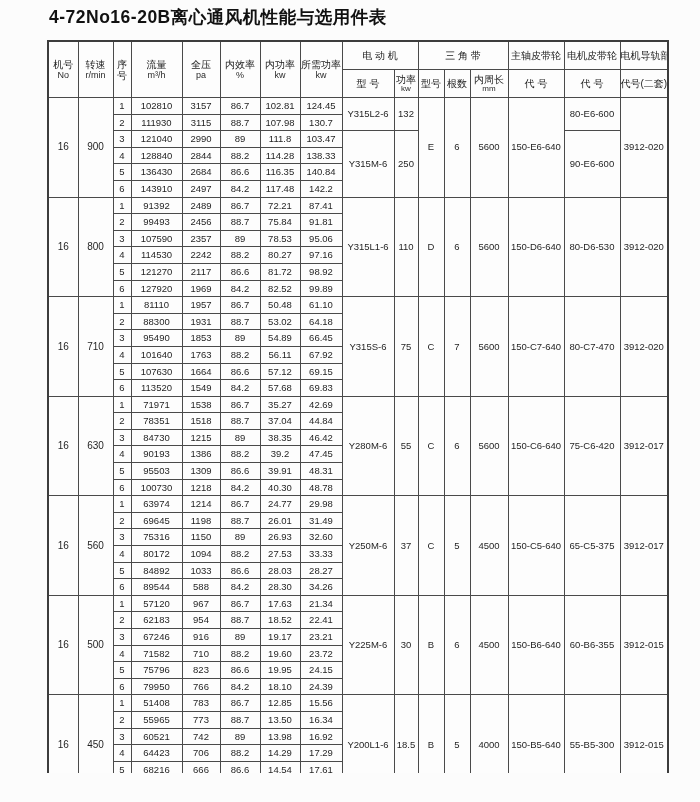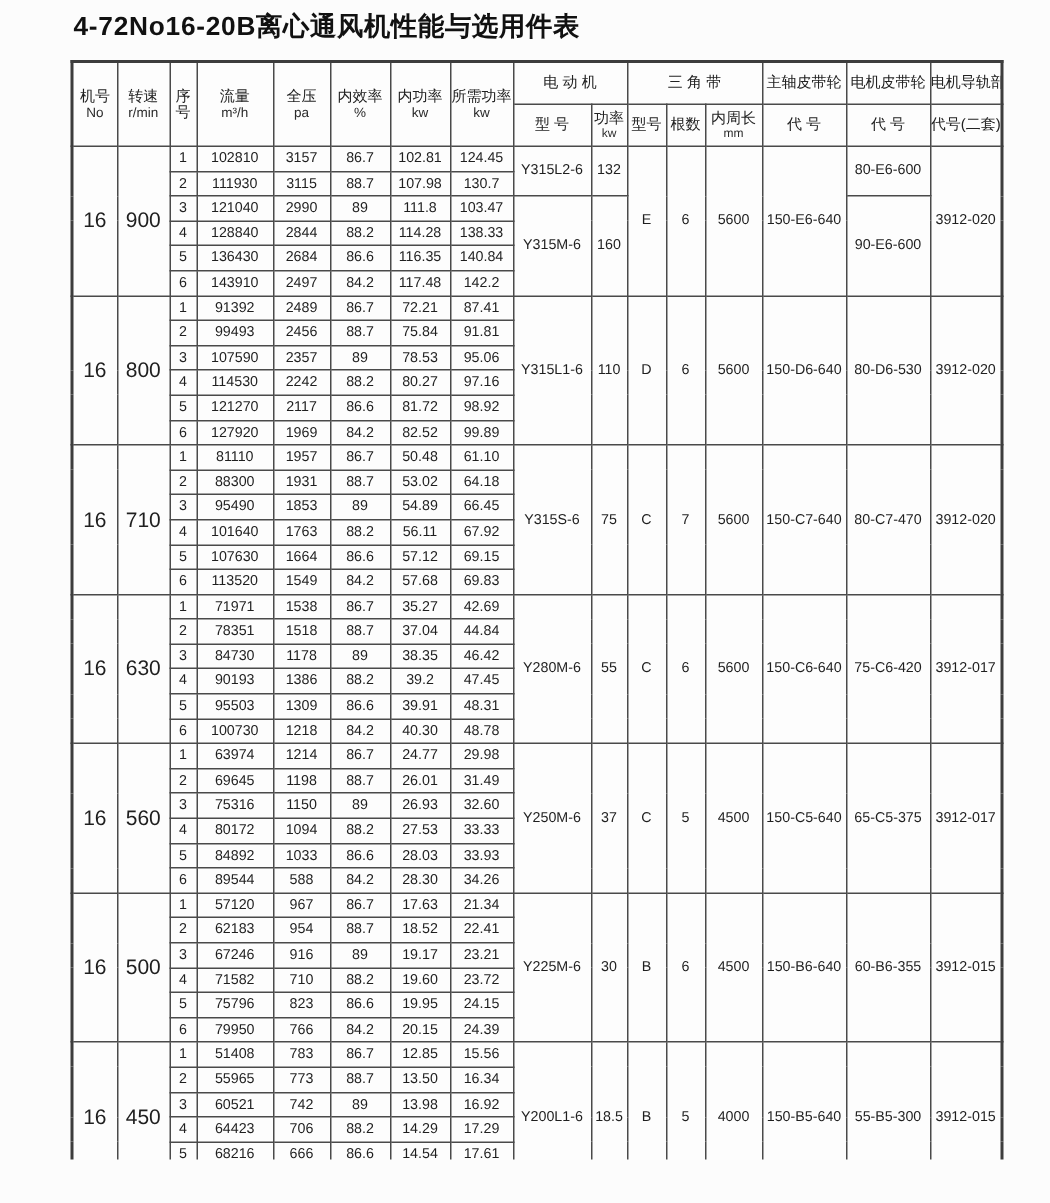--- a/index.html
+++ b/index.html
@@ -29,21 +29,21 @@
     padding:0; margin:0;
     text-align:center; vertical-align:middle;
     font-weight:normal;
     overflow:hidden; white-space:nowrap;
   }
   table.spec { border:2px solid #3d3d3d; }
   thead th { height:27px; font-size:10px; line-height:11px; color:#222; }
   thead th .sub { font-size:9px; line-height:10px; color:#2a2a2a; }
   thead th .sub-sm { font-size:8px; line-height:8px; color:#2a2a2a; }
   tbody td { height:15.6px; font-size:9.5px; line-height:15.6px; color:#1f1f1f; }
-  tbody td.grp { font-size:14px; }
+  tbody td.grp { font-size:10px; }
 </style>
 </head>
 <body>
 
 <div class="page">
 
   <div class="title">4-72No16-20B离心通风机性能与选用件表</div>
 
   <table class="spec">
     <colgroup>
@@ -149,21 +149,21 @@
           <td>130.7</td>
         </tr>
         <tr>
           <td>3</td>
           <td>121040</td>
           <td>2990</td>
           <td>89</td>
           <td>111.8</td>
           <td>103.47</td>
           <td rowspan="4">Y315M-6</td>
-          <td rowspan="4">160</td>
+          <td rowspan="4">250</td>
           <td rowspan="4">90-E6-600</td>
         </tr>
         <tr>
           <td>4</td>
           <td>128840</td>
           <td>2844</td>
           <td>88.2</td>
           <td>114.28</td>
           <td>138.33</td>
         </tr>
@@ -321,21 +321,21 @@
           <td>2</td>
           <td>78351</td>
           <td>1518</td>
           <td>88.7</td>
           <td>37.04</td>
           <td>44.84</td>
         </tr>
         <tr>
           <td>3</td>
           <td>84730</td>
-          <td>1178</td>
+          <td>1215</td>
           <td>89</td>
           <td>38.35</td>
           <td>46.42</td>
         </tr>
         <tr>
           <td>4</td>
           <td>90193</td>
           <td>1386</td>
           <td>88.2</td>
           <td>39.2</td>
@@ -398,21 +398,21 @@
           <td>88.2</td>
           <td>27.53</td>
           <td>33.33</td>
         </tr>
         <tr>
           <td>5</td>
           <td>84892</td>
           <td>1033</td>
           <td>86.6</td>
           <td>28.03</td>
-          <td>33.93</td>
+          <td>28.27</td>
         </tr>
         <tr>
           <td>6</td>
           <td>89544</td>
           <td>588</td>
           <td>84.2</td>
           <td>28.30</td>
           <td>34.26</td>
         </tr>
         <tr>
@@ -463,21 +463,21 @@
           <td>823</td>
           <td>86.6</td>
           <td>19.95</td>
           <td>24.15</td>
         </tr>
         <tr>
           <td>6</td>
           <td>79950</td>
           <td>766</td>
           <td>84.2</td>
-          <td>20.15</td>
+          <td>18.10</td>
           <td>24.39</td>
         </tr>
         <tr>
           <td rowspan="6" class="grp">16</td>
           <td rowspan="6" class="grp">450</td>
           <td>1</td>
           <td>51408</td>
           <td>783</td>
           <td>86.7</td>
           <td>12.85</td>

